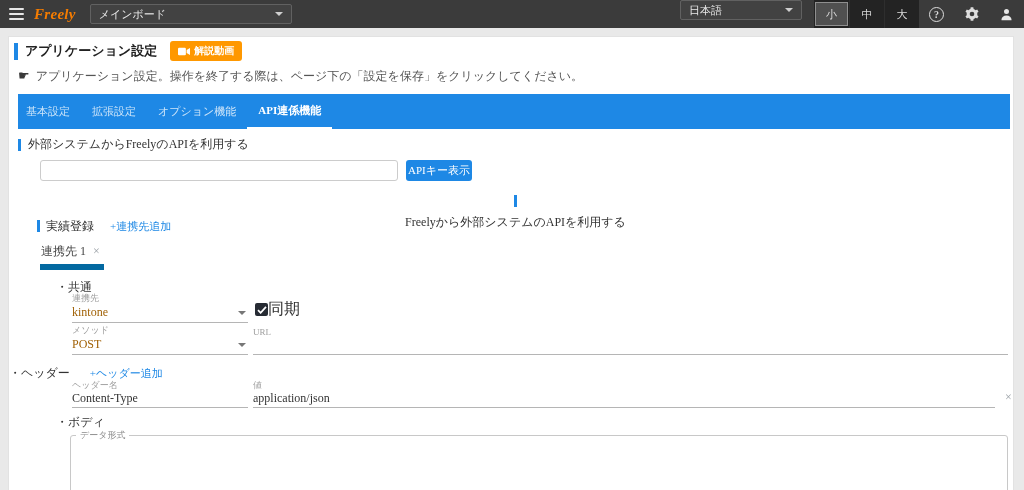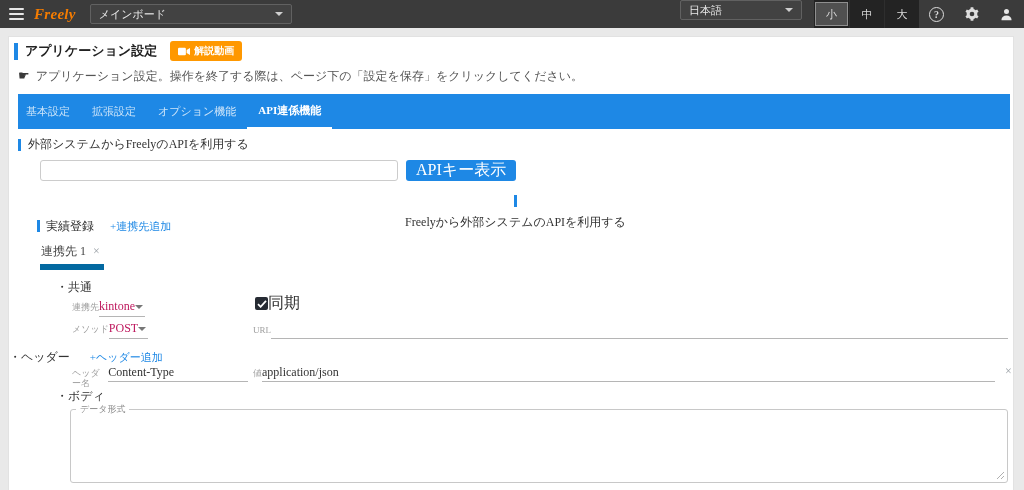--- a/index.html
+++ b/index.html
@@ -63,44 +63,44 @@
   .section-h{ display:flex; align-items:center; gap:7px; margin-left:9px; font-size:12px; color:#333; height:13px; }
   .mt9{ margin-top:9px; } .mt14{ margin-top:14px;flex-direction:column; }
   
   .apikey-row{ display:flex; align-items:center; margin:8px 0 0 31px; height:22px; }
   .api-input{
     width:358px; height:21px; border:1px solid #ccc; border-radius:3px; padding:0 6px;
     font-size:12px; color:#333; outline:none; font-family:inherit; background:#fff;
   }
   .api-btn{
     margin-left:8px; height:21px; background:#1e88e5; color:#fff; border:none; border-radius:3px;
-    font-size:16px; padding:0 10px; cursor:pointer; font-family:inherit;
+    font-size:11px; padding:0 2px; cursor:pointer; font-family:inherit;
   }
   
   .group-row{ display:flex; align-items:center; margin:11px 0 0 28px; height:14px; }
   .group-title{ font-size:12px; color:#333; margin-left:6px; }
   .blue-link{ font-size:11px; color:#1e88e5; text-decoration:none; cursor:pointer; }
   .group-row .blue-link{ margin-left:16px; }
   
   .dest-tab{
     display:inline-flex; align-items:center; gap:7px; margin:8px 0 0 31px;
     padding:2px 4px 4px 1px; border-bottom:6px solid #0369a1; font-size:12px; color:#444; cursor:pointer;
   }
   .close-x{ color:#9aa0a6; font-size:12px; cursor:pointer; }
   
   .dot-label{ margin-left:47px; font-size:12px; color:#333; height:13px; }
   
   .form-row{ display:flex; align-items:flex-end; margin-left:63px; margin-right:5px; }
-  .field{ display:flex; flex-direction:row;align-items:center; }
+  .field{ display:flex; flex-direction:column; }
   .w-left{ width:176px; flex:none; }
   .w-col2{ width:755px; flex:none; margin-left:5px; }
   .f-label{ font-size:9px; color:#9e9e9e; line-height:10px; height:10px; }
   .f-value{
     display:flex; align-items:center; justify-content:space-between;
-    font-size:12px; color:#be185d; padding:2px 2px 2px 0; border-bottom:1px solid #b5b5b5;
+    font-size:12px; color:#a16207; padding:2px 2px 2px 0; border-bottom:1px solid #b5b5b5;
     min-height:18px; cursor:pointer;
   }
   .sel-caret{ width:0; height:0; border-left:4px solid transparent; border-right:4px solid transparent; border-top:4px solid #777; }
   .line-input{
     border:none; border-bottom:1px solid #b5b5b5; background:transparent; outline:none;
     font-size:12px; color:#333; padding:2px 0 2px 0; height:18px; width:100%; font-family:inherit;
   }
   .sync-wrap{ display:flex; align-items:center; margin:0 0 3px 7px; }
   .checkbox{
     width:13px; height:13px; background:#262b33; border-radius:2px;

